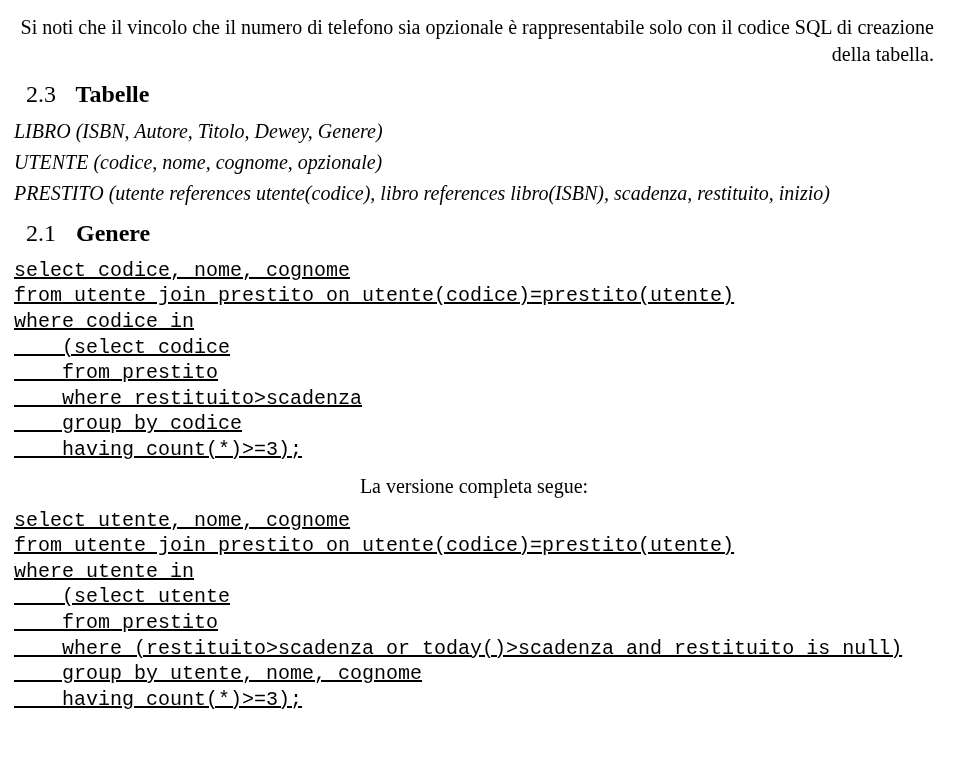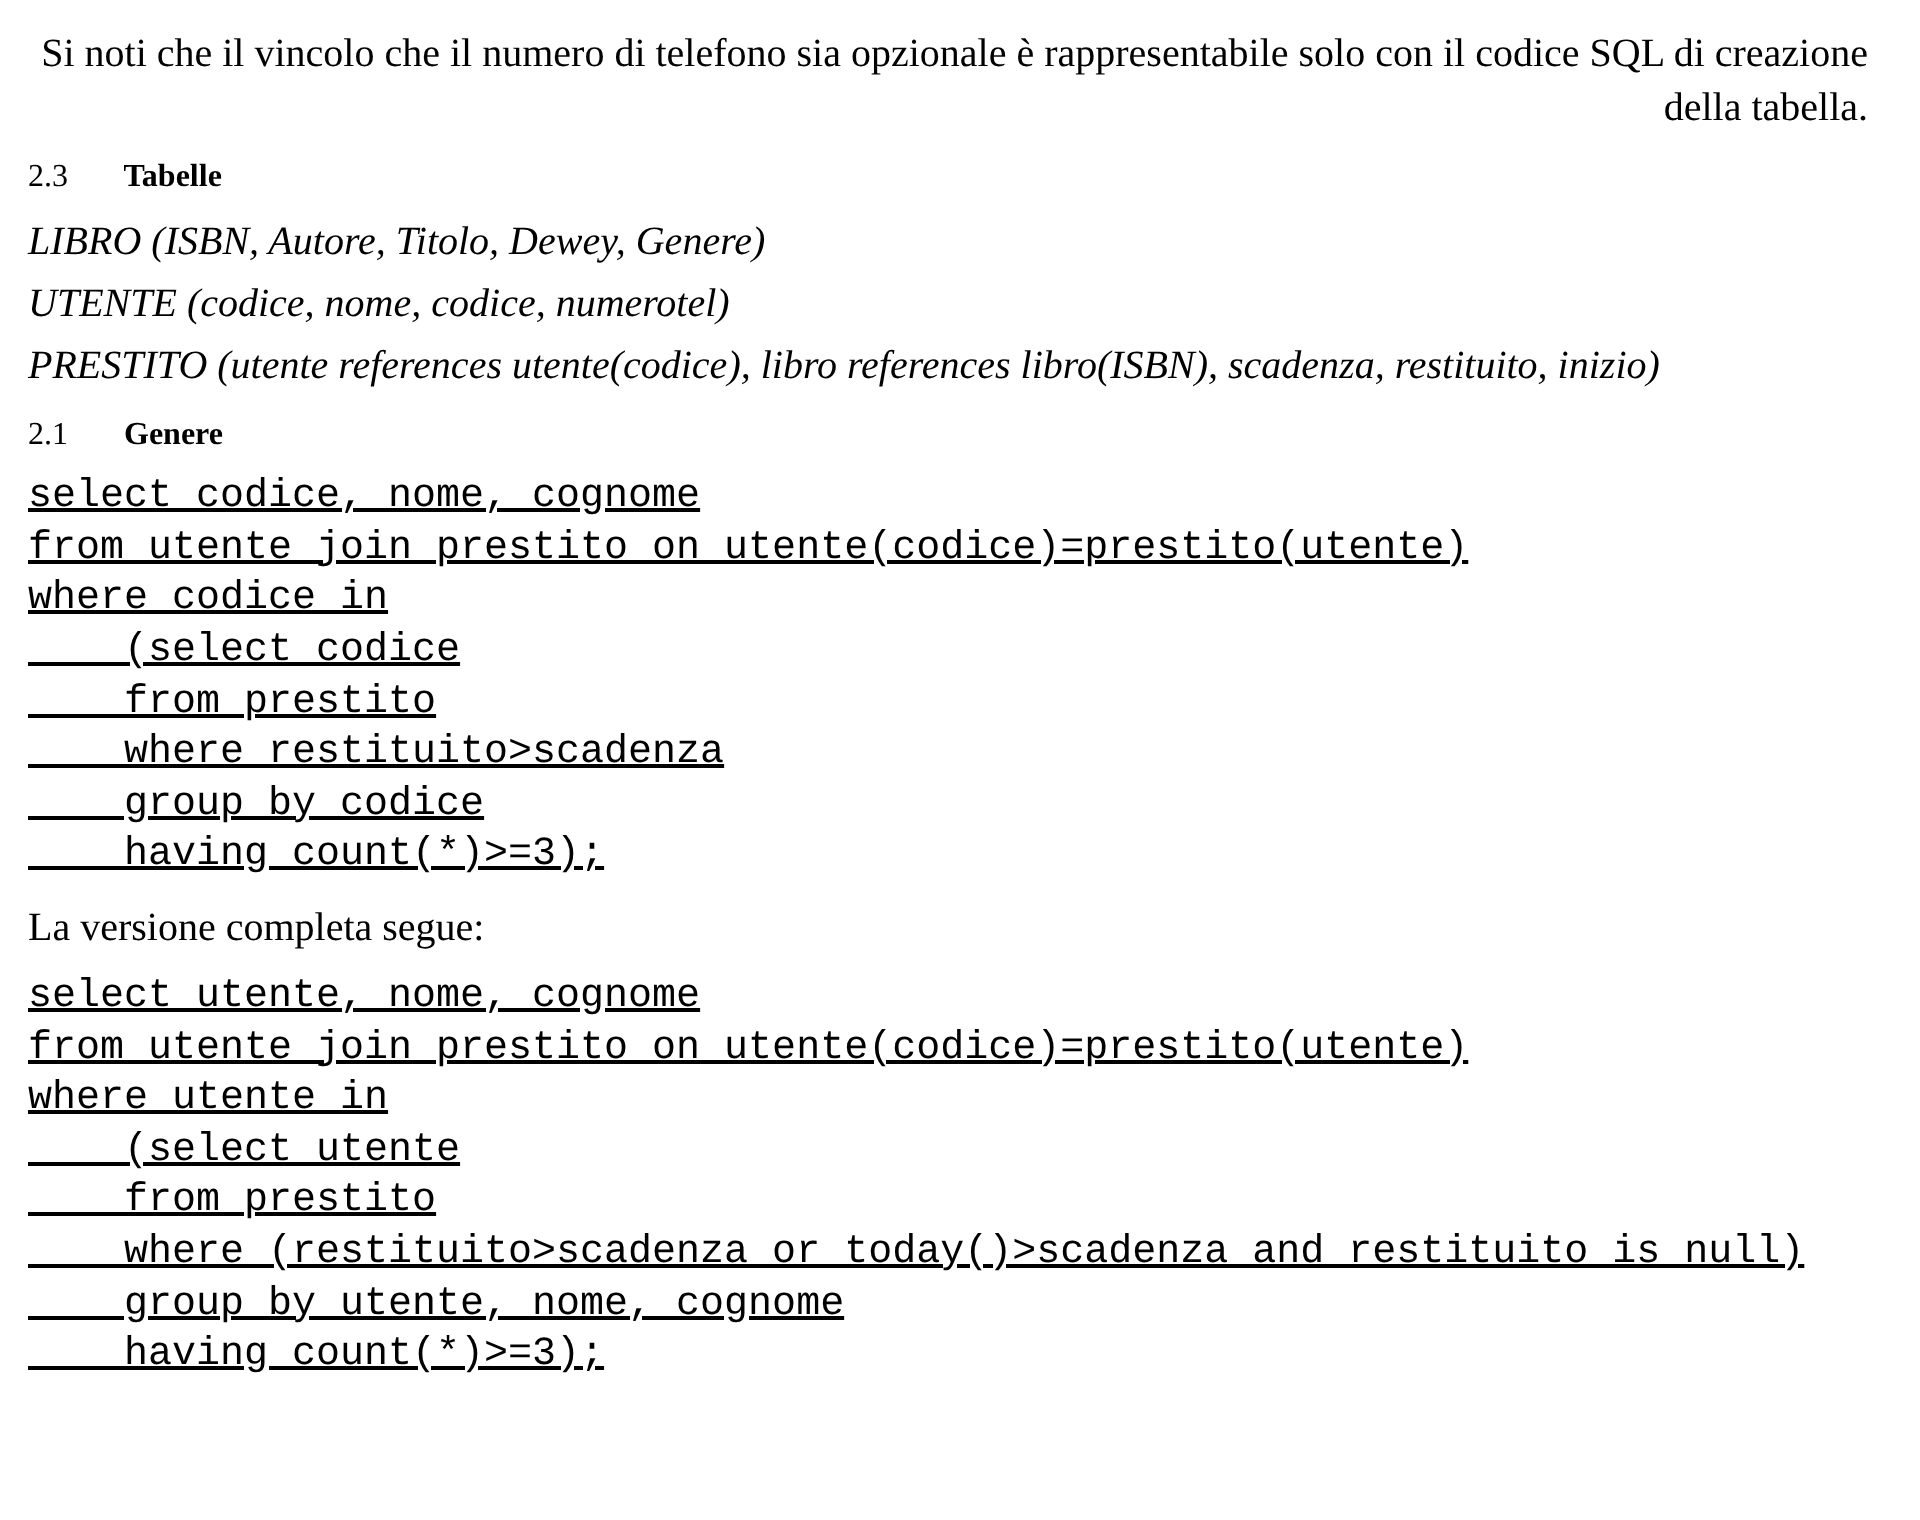--- a/index.html
+++ b/index.html
@@ -8,49 +8,50 @@
       height: 760px;
       background: #fff;
       font-family: "Times New Roman", Times, serif;
       font-size: 20px;
       line-height: 1.35;
       padding: 14px 26px 14px 14px;
       color: #000;
     }
     .para { margin-bottom: 6px; text-align: right; }
     .section-heading {
-      font-size: 16px;
+      font-size: 24px;
       margin-top: 10px;
       margin-bottom: 8px;
+      margin-left: 12px;
     }
     .section-heading .num { font-weight: normal; display: inline-block; min-width: 44px; }
     .section-heading .title { font-weight: bold; }
     .schema { margin-bottom: 4px; font-style: italic; }
     .code {
       font-family: "Courier New", Courier, monospace;
       font-size: 20px;
       white-space: pre;
       line-height: 1.28;
       text-decoration: underline;
     }
     .codeblock { margin-bottom: 8px; margin-top: 4px; }
-    .between-code { margin-top: 10px; margin-bottom: 8px; }
+    .between-code { margin-top: 10px; margin-bottom: 8px; text-align: center; }
   </style>
 </head>
 <body>
 
 <p class="para">Si noti che il vincolo che il numero di telefono sia opzionale è rappresentabile solo con il codice SQL di creazione della tabella.</p>
 
 <h3 class="section-heading">
   <span class="num">2.3</span>
   <span class="title">Tabelle</span>
 </h3>
 
 <p class="schema">LIBRO (ISBN, Autore, Titolo, Dewey, Genere)</p>
-<p class="schema">UTENTE (codice, nome, codice, numerotel)</p>
+<p class="schema">UTENTE (codice, nome, cognome, opzionale)</p>
 <p class="schema">PRESTITO (utente references utente(codice), libro references libro(ISBN), scadenza, restituito, inizio)</p>
 
 <h3 class="section-heading">
   <span class="num">2.1</span>
   <span class="title">Genere</span>
 </h3>
 
 <div class="code codeblock">select codice, nome, cognome
 from utente join prestito on utente(codice)=prestito(utente)
 where codice in

